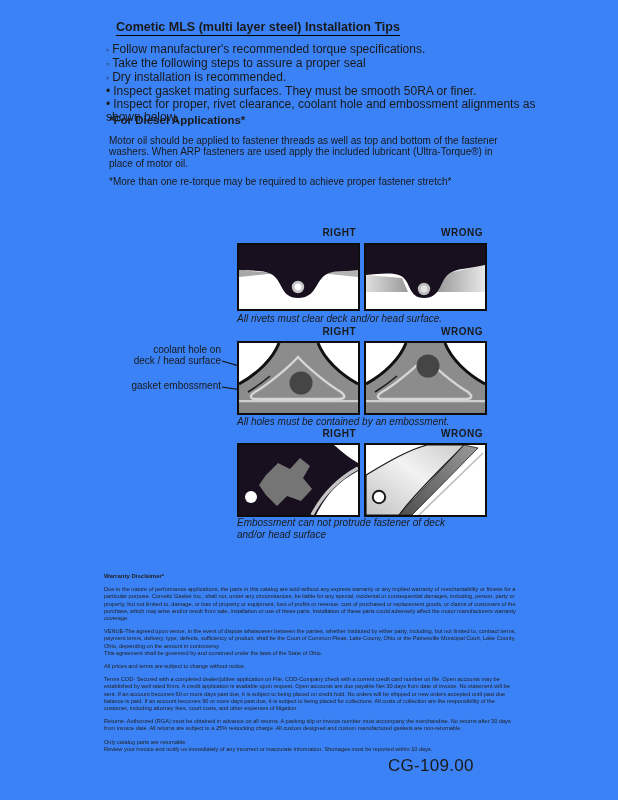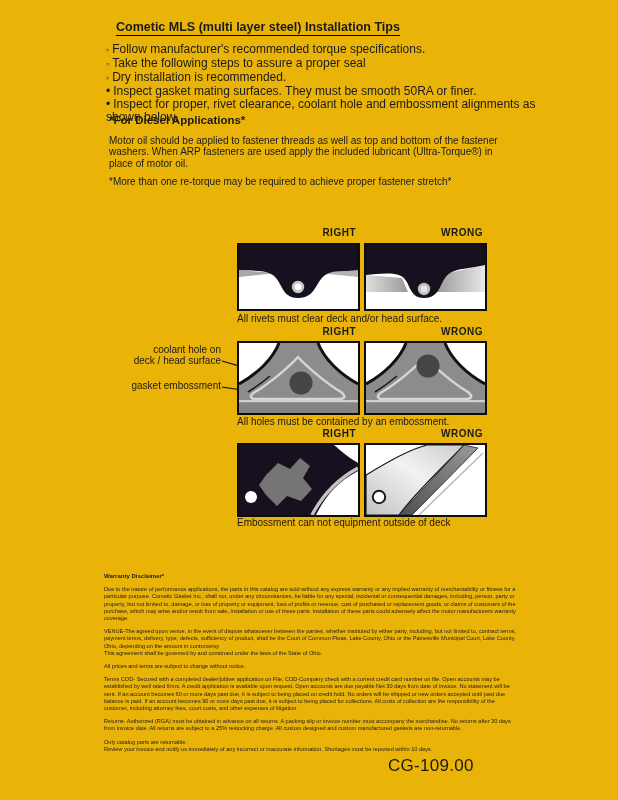--- a/index.html
+++ b/index.html
@@ -1,33 +1,33 @@
 <!DOCTYPE html>
 <html><head>
 <meta charset="utf-8">
 <style>
   html,body{margin:0;padding:0;background:#ffffff;}
-  .page{position:relative;width:618px;height:800px;background:#eab308;overflow:hidden;
+  .page{position:relative;width:618px;height:800px;background:#3b82f6;overflow:hidden;
         font-family:"Liberation Sans",sans-serif;color:#1a1a1a;}
   .title{position:absolute;left:116px;top:20px;font-size:12.5px;font-weight:bold;
          border-bottom:1.5px solid #000;padding-bottom:1px;white-space:nowrap;}
   .bullets{position:absolute;left:106px;top:43px;width:430px;font-size:12px;line-height:13px;}
   .bullets ul{list-style:none;margin:0;padding:0;}
   .b-item::before{content:"◦";margin-right:3px;font-size:9px;}
   .sub{margin-left:22px;}
   .s-item::before{content:"•";margin-right:3px;}
   .diesel{position:absolute;left:95px;top:115px;width:410px;font-size:10px;line-height:11.6px;margin-left:14px;}
   .diesel h2{font-size:11.5px;margin:0 0 8px 0;}
   .diesel p{margin:0 0 7px 0;}
   .dg-label{position:absolute;width:119px;text-align:right;font-size:10px;font-weight:700;
             letter-spacing:.5px;}
   .dg-box{position:absolute;width:119px;border:2px solid #0d0d0d;box-sizing:content-box;background:#fff;}
   .dg-box svg{display:block;}
   .h68{height:64px;} .h74{height:70px;}
-  .dg-caption{position:absolute;left:237px;font-size:10px;line-height:12px;width:260px;}
+  .dg-caption{position:absolute;left:237px;font-size:10px;line-height:12px;width:260px;font-style:italic;}
   .callout{position:absolute;text-align:right;font-size:10px;line-height:11px;}
   .ptr{position:absolute;pointer-events:none;}
   .legal{position:absolute;left:104px;top:573px;width:416px;font-size:5.6px;line-height:7.2px;color:#222;}
   .legal h3{font-size:6px;margin:0 0 6px 0;}
   .legal p{margin:0 0 6px 0;}
   .legal p.tight{margin:0;}
   .pagenum{position:absolute;left:388px;top:756px;font-size:17px;letter-spacing:.3px;}
 </style>
 </head>
 <body>
@@ -166,21 +166,22 @@
       </defs>
       <rect x="0" y="0" width="119" height="70" fill="#ffffff"></rect>
       <path d="M0,30 C22,17 42,5 61,0 L98,0 C76,23 50,47 33,70 L0,70 Z" fill="url(#wg3)" stroke="#1a1a1a" stroke-width="1.2"></path>
       <polygon points="33,70 98,0 112,3 46,70" fill="url(#wg4)" stroke="#1a1a1a" stroke-width="0.8"></polygon>
       <line x1="53" y1="70" x2="117" y2="8" stroke="#bdbdbd" stroke-width="1.6"></line>
       <circle cx="13" cy="52" r="6.2" fill="#ffffff" stroke="#1a1a1a" stroke-width="2"></circle>
     </svg>
   </div>
 
   <div class="dg-caption" style="top:517px;">
-    <div>Embossment can not equipment outside of deck</div>
+    <div>Embossment can not protrude fastener of deck</div>
+    <div>and/or head surface</div>
   </div>
 
   <div class="legal">
     <h3>Warranty Disclaimer*</h3>
     <p>Due to the nature of performance applications, the parts in this catalog are sold without any express warranty or any implied warranty of merchantability or fitness for a particular purpose.  Cometic Gasket Inc., shall not, under any circumstances, be liable for any special, incidental or consequential damages, including, person, party or property, but not limited to, damage, or loss of property or equipment, loss of profits or revenue, cost of purchased or replacement goods, or claims of customers of the purchase, which may arise and/or result from sale, installation or use of these parts.  Installation of these parts could adversely affect the motor manufacturers warranty coverage.</p>
     <p class="tight">VENUE-The agreed upon venue, in the event of dispute whatsoever between the parties, whether instituted by either party, including, but not limited to, contract terms, payment terms, delivery, type, defects, sufficiency of product, shall be the Court of Common Pleas, Lake County, Ohio or the Painesville Municipal Court, Lake County, Ohio, depending on the amount in controversy.</p>
     <p>This agreement shall be governed by and construed under the laws of the State of Ohio.</p>
     <p>All prices and terms are subject to change without notice.</p>
     <p>Terms COD- Secured with a completed dealer/jobber application on File, COD-Company check with a current credit card number on file.  Open accounts may be established by well rated firms.  A credit application is available upon request.  Open accounts are due payable Net 30 days from date of invoice.  No statement will be sent.  If an account becomes 60 or more days past due, it is subject to being placed on credit hold.  No orders will be shipped or new orders accepted until past due balance is paid.  If an account becomes 90 or more days past due, it is subject to being placed for collections.  All costs of collection are the responsibility of the customer, including attorney fees, court costs, and other expenses of litigation.</p>
     <p>Returns- Authorized (RGA) must be obtained in advance on all returns.  A packing slip or invoice number must accompany the merchandise.  No returns after 30 days from invoice date.  All returns are subject to a 25% restocking charge.  All custom designed and custom manufactured gaskets are non-returnable.</p>

